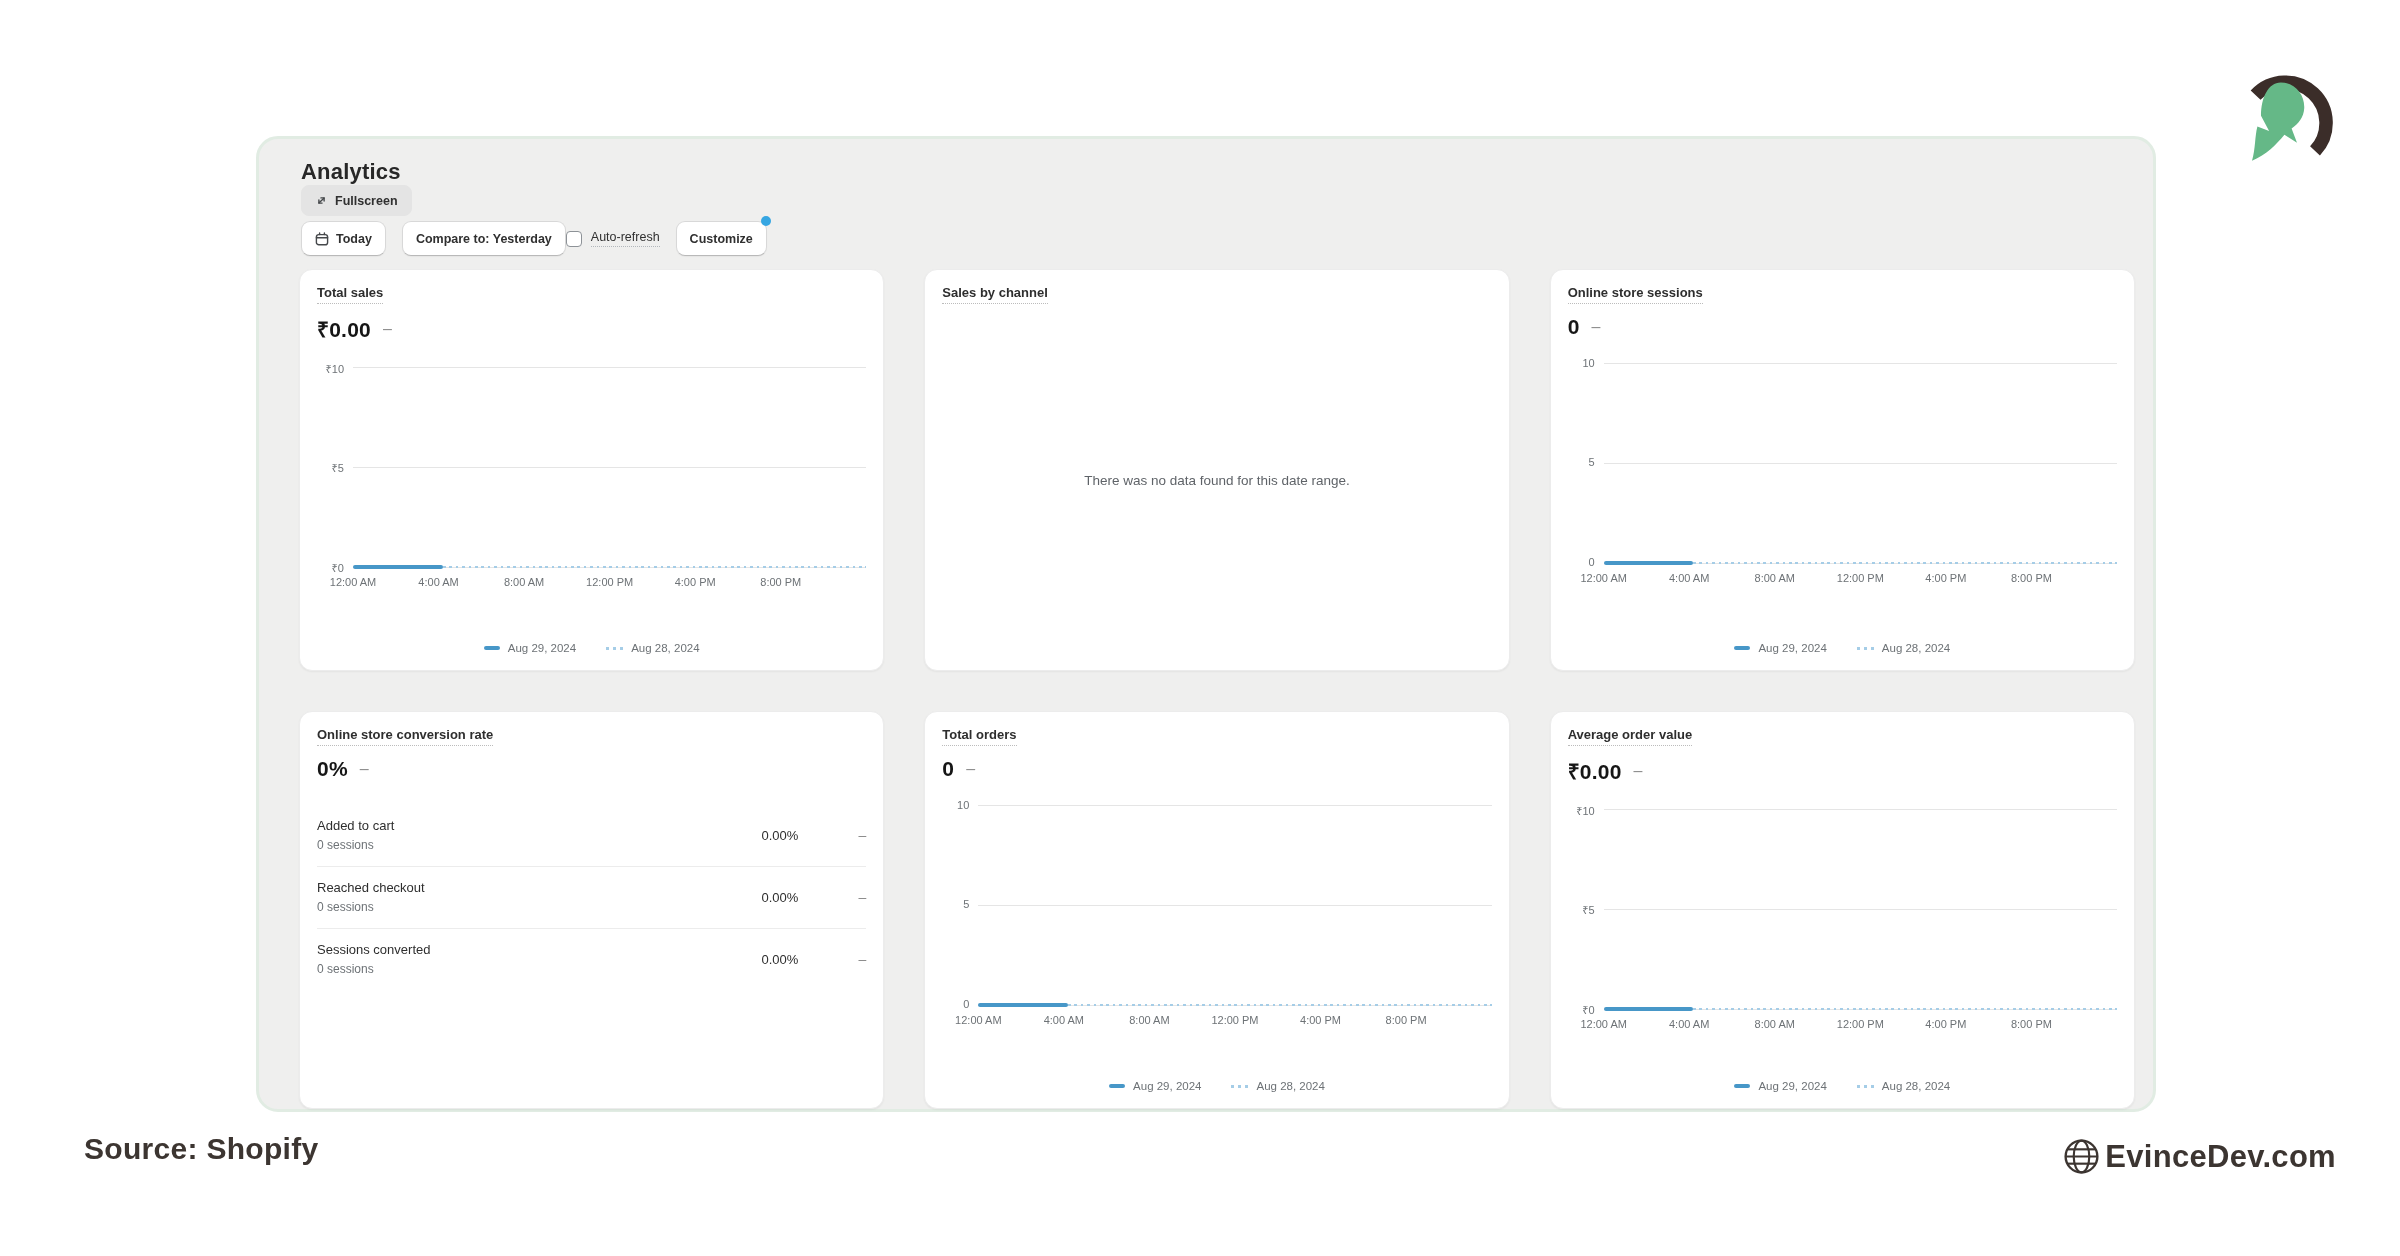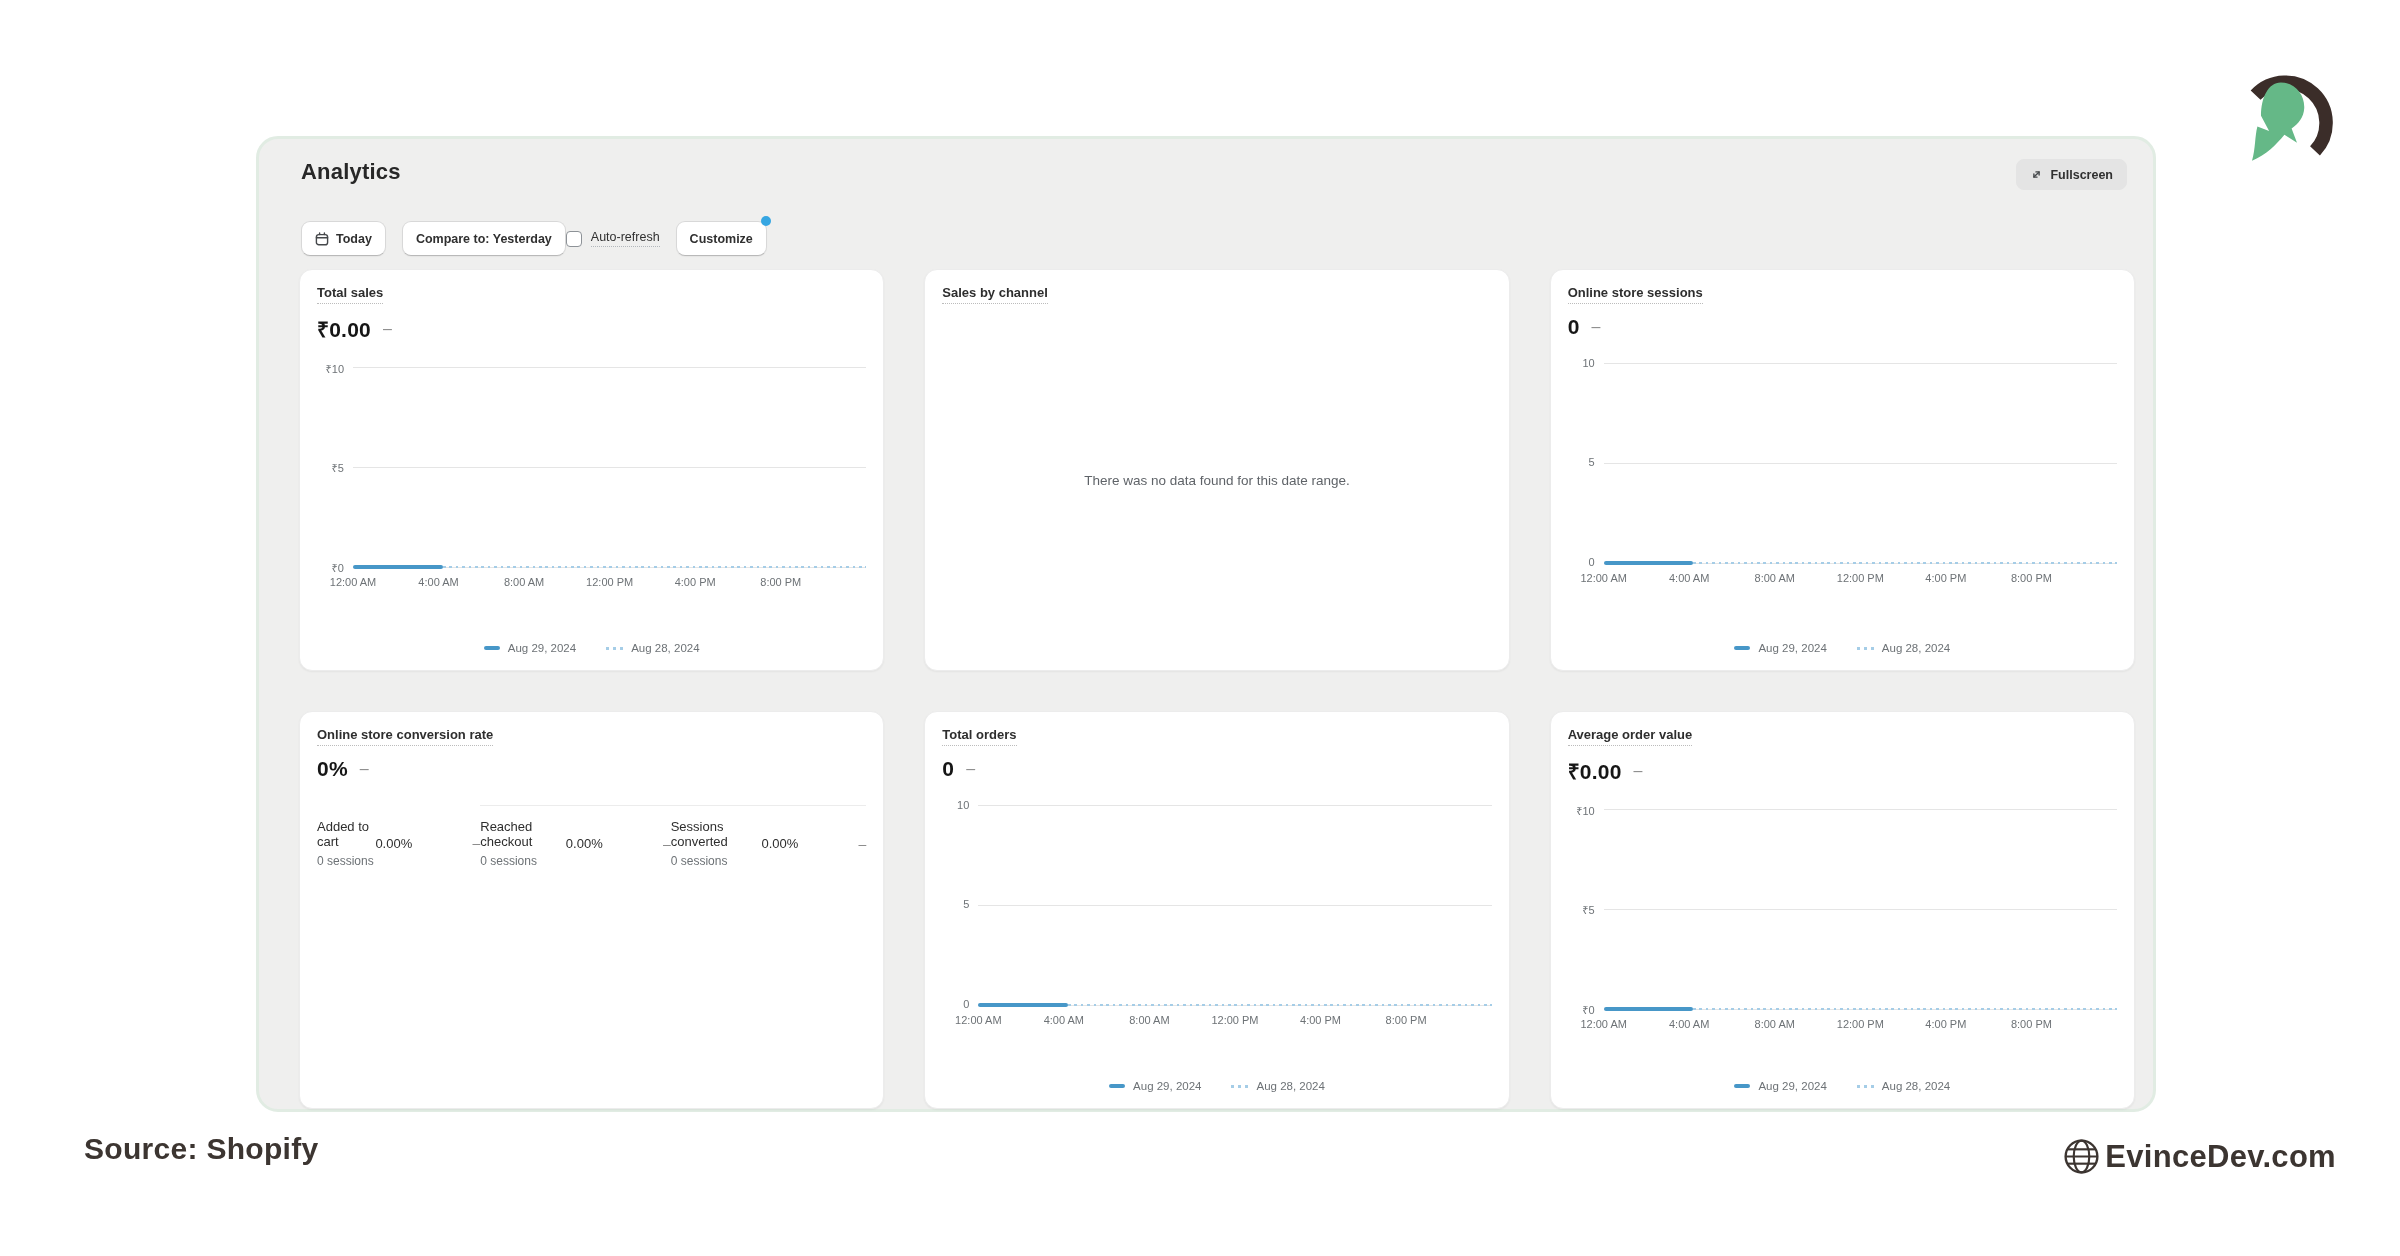--- a/index.html
+++ b/index.html
@@ -7,21 +7,21 @@
   .stage { position:relative; width:2400px; height:1256px; background:#ffffff; overflow:hidden; }
 
   
   .brand-logo { position:absolute; top:42px; right:58px; width:108px; height:144px; }
 
   
   .panel { position:absolute; left:256px; top:136px; width:1900px; height:976px;
            background:#efefee; border:3px solid #e1ece3; border-radius:22px; }
 
   .panel-header { position:absolute; left:42px; right:26px; top:20px; display:flex;
-                  justify-content:space-between; align-items:flex-start; }
+                  justify-content:space-between; align-items:flex-start;flex-direction:column; }
   .panel-title { font-size:22px; font-weight:700; color:#272727; letter-spacing:.2px; }
 
   .btn { display:inline-flex; align-items:center; gap:7px; font-size:12.5px; font-weight:600;
          color:#303030; background:#fff; border:1px solid #d8d8d8; border-bottom-color:#b9b9b9;
          border-radius:9px; padding:0 13px; height:35px; cursor:pointer;
          box-shadow:0 1px 1px rgba(0,0,0,.04); white-space:nowrap; }
   .btn-gray { background:#e4e4e4; border-color:#e4e4e4; height:31px; border-radius:8px;
               font-weight:600; font-size:12.5px; box-shadow:none; }
 
   .toolbar { position:absolute; left:42px; right:26px; top:82px; display:flex;
@@ -72,21 +72,21 @@
   .legend-item { display:flex; align-items:center; gap:8px; font-size:11.5px; color:#6d7276; }
   .key-solid { width:16px; height:3.2px; background:#4797c8; border-radius:2px; }
   .key-dotted { width:17px; height:3px;
                 background-image:repeating-linear-gradient(90deg,#a5cde7 0 3px,transparent 3px 7px); }
 
   
   .empty-msg { flex:1; display:flex; align-items:center; justify-content:center;
                font-size:13.5px; color:#5f6368; text-align:center; }
 
   
-  .funnel { margin-top:24px; display:flex; flex-direction:row; }
+  .funnel { margin-top:24px; display:flex; flex-direction:column; }
   .funnel-row { display:flex; align-items:center; padding:13px 0 14px 0; }
   .funnel-row + .funnel-row { border-top:1px solid #ececec; }
   .funnel-left { flex:1; }
   .funnel-label { font-size:13px; color:#2e2e2e; }
   .funnel-sub { font-size:12px; color:#6d7276; margin-top:5px; }
   .funnel-pct { font-size:13px; color:#2e2e2e; margin-right:52px; }
   .funnel-delta { font-size:14px; color:#8d8d8d; width:16px; text-align:right; }
 
   
   .source-text { position:absolute; left:84px; top:1132px; font-size:30px; font-weight:700;

